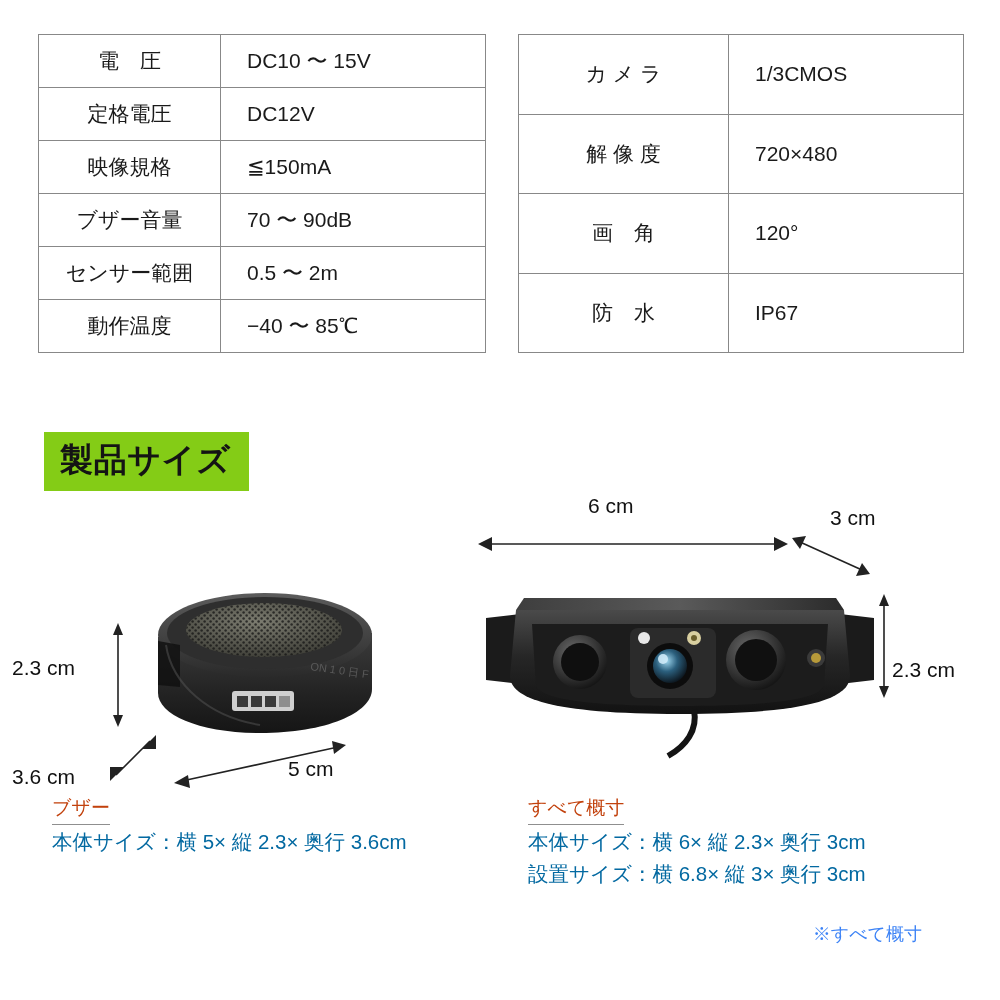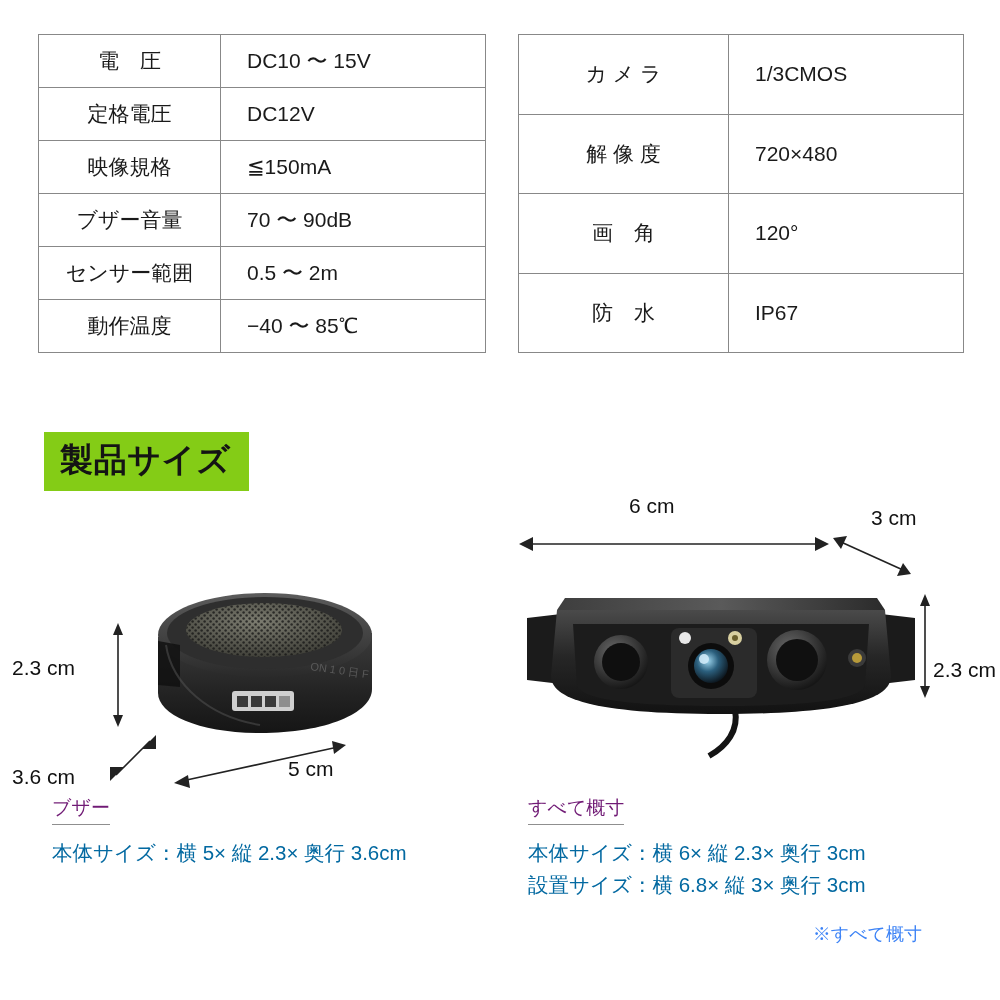--- a/index.html
+++ b/index.html
@@ -61,33 +61,33 @@
 
   .dimlabel {
     position: absolute;
     font-size: 21px;
     color: #111;
     white-space: nowrap;
   }
 
   
   .buzzer-wrap { position: absolute; left: 140px; top: 55px; width: 270px; height: 190px; }
-  .cam-wrap { position: absolute; left: 521px; top: 60px; width: 400px; height: 190px; }
+  .cam-wrap { position: absolute; left: 480px; top: 60px; width: 400px; height: 190px; }
 
   
   .captions { position: absolute; top: 795px; left: 0; width: 1000px; }
   .cap-col-left { position: absolute; left: 52px; top: 0; }
   .cap-col-right { position: absolute; left: 528px; top: 0; }
   .cap-title {
     font-size: 19px;
-    color: #701a75;
+    color: #c2410c;
     border-bottom: 1px solid #8f8f8f;
     display: inline-block;
     padding-bottom: 3px;
-    margin-bottom: 14px;
+    margin-bottom: 3px;
   }
   .cap-line {
     font-size: 20.5px;
     color: #0369a1;
     margin-bottom: 4px;
     white-space: nowrap;
   }
   .note {
     position: absolute;
     right: 78px; top: 127px;

